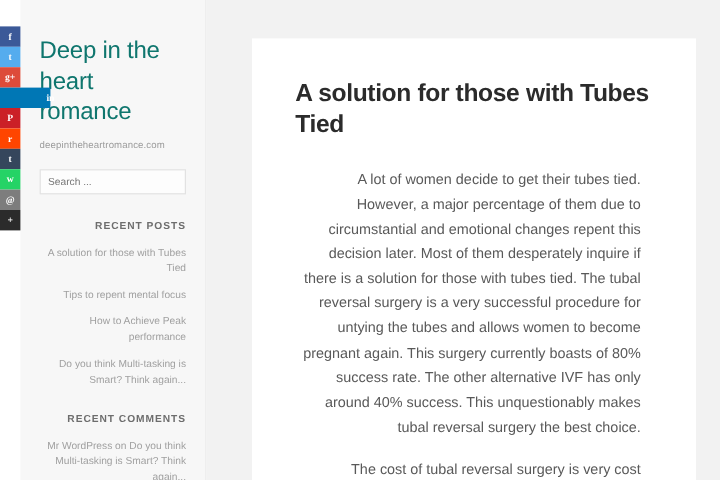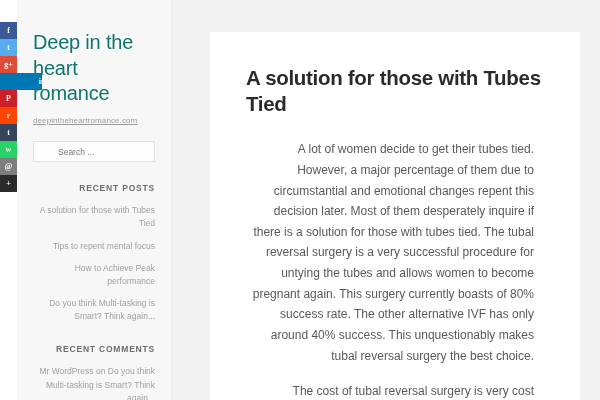--- a/index.html
+++ b/index.html
@@ -62,30 +62,29 @@
     line-height: 1.28;
     color: #0f766e;
     letter-spacing: -0.2px;
     margin: 0 0 9px 0;
   }
   #site-url {
     font-size: 8px;
     color: #9b9b9b;
     margin: 0 0 16px 0;
     letter-spacing: 0.1px;
-    text-decoration: underline;
   }
   #search-input {
     width: 100%;
     height: 21px;
     border: 1px solid #e2e2e2;
     background: #fdfdfd;
     font-size: 8.5px;
     color: #9a9a9a;
-    padding: 0 24px;
+    padding: 0 6px;
     font-family: "Liberation Sans", sans-serif;
     outline: none;
   }
   .widget { margin-top: 21px; text-align: right; }
   .widget-title {
     font-size: 8.5px;
     font-weight: bold;
     letter-spacing: 0.8px;
     color: #6d6d6d;
     text-transform: uppercase;

